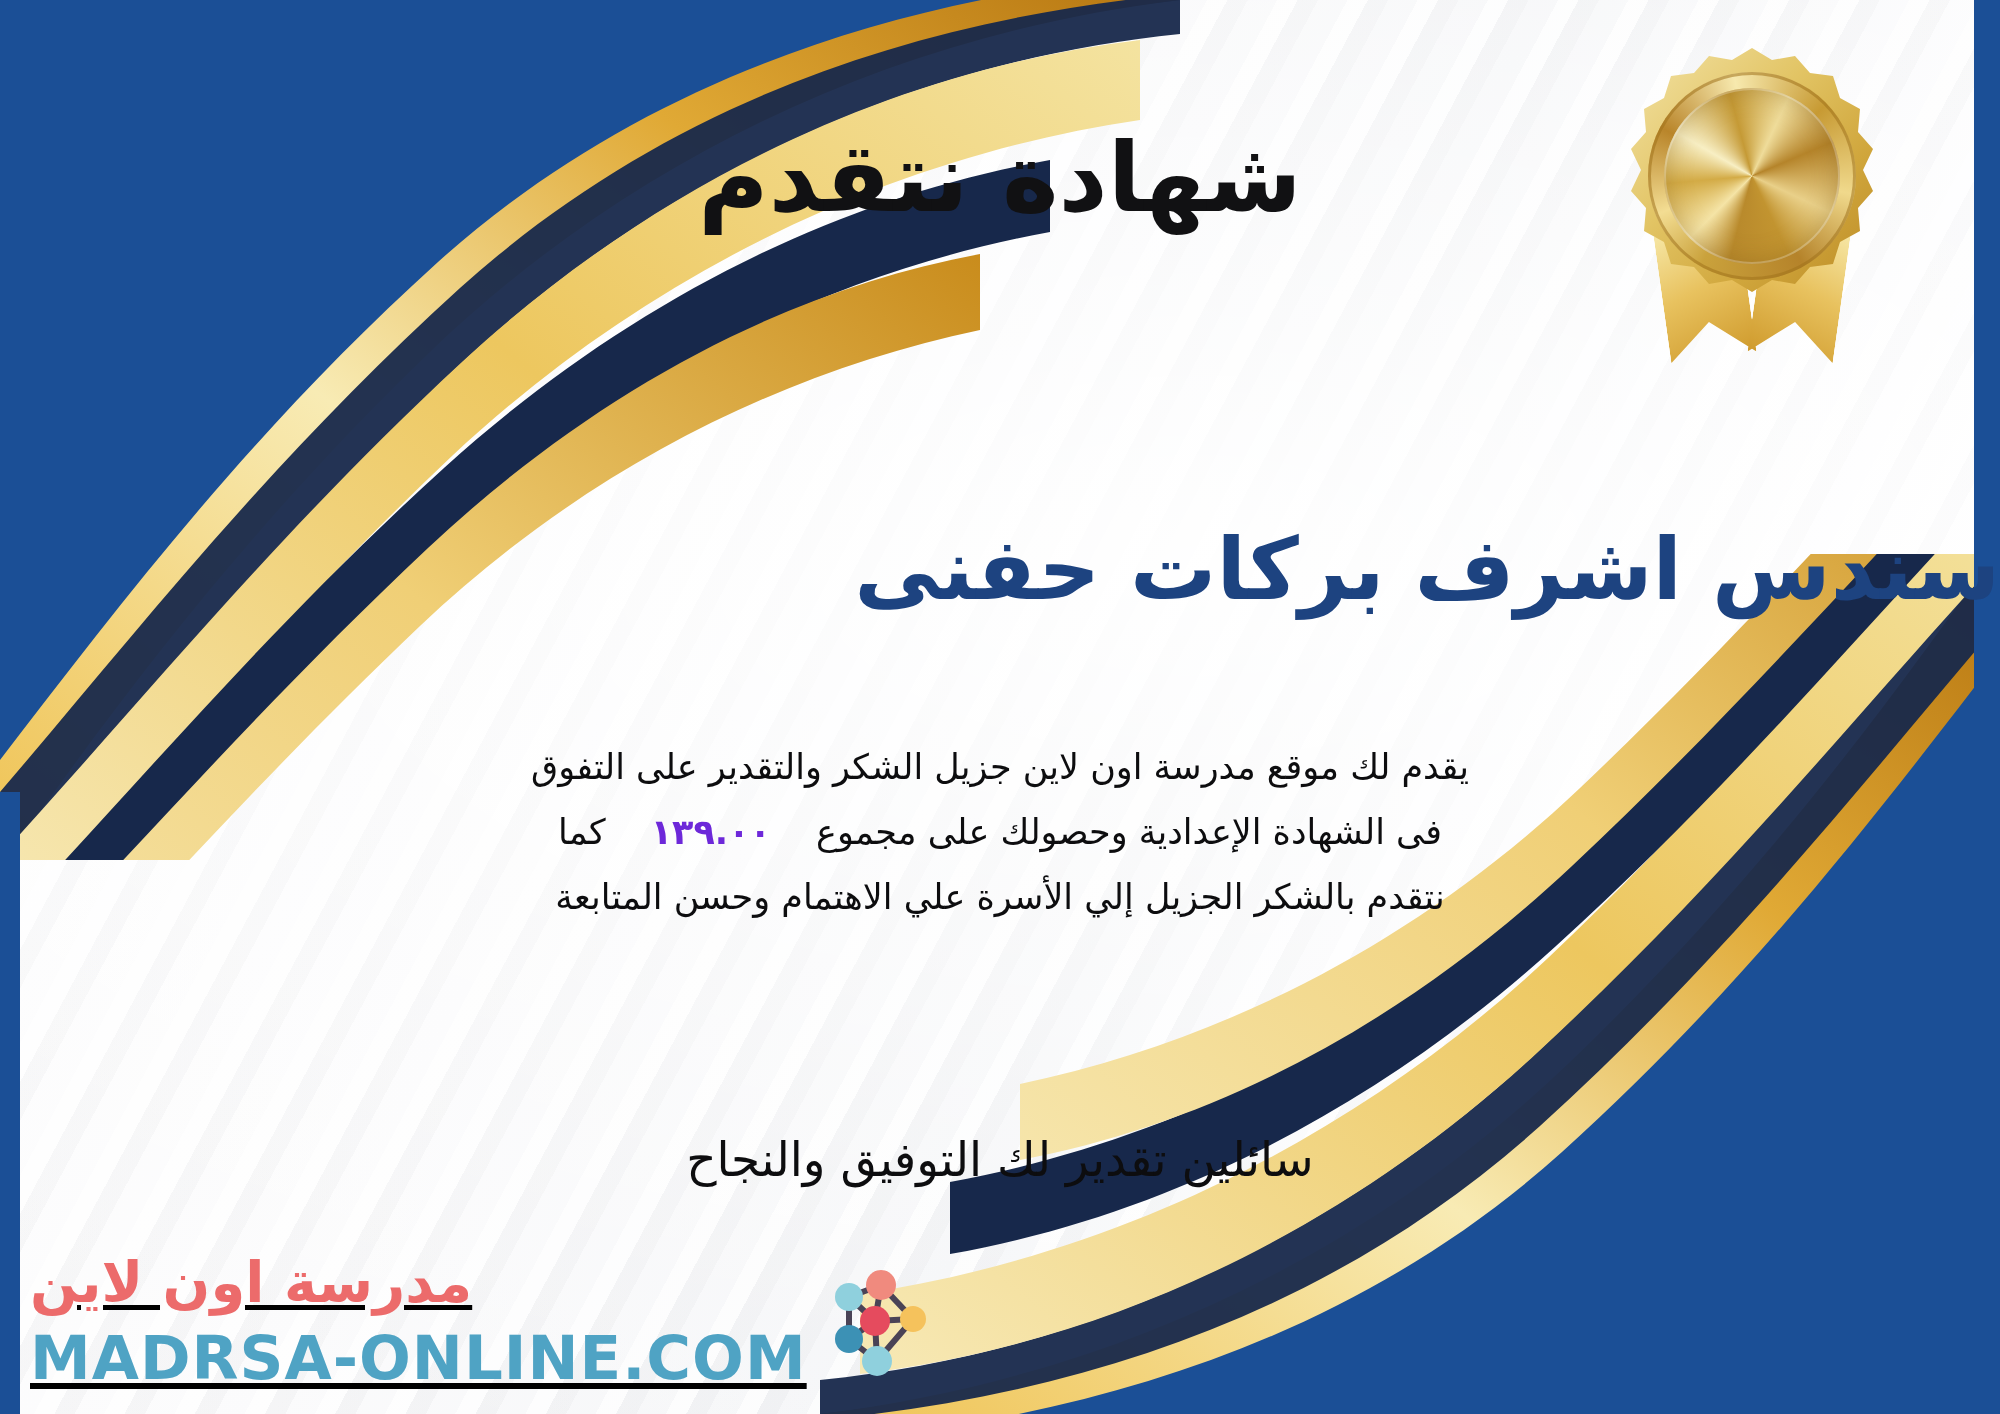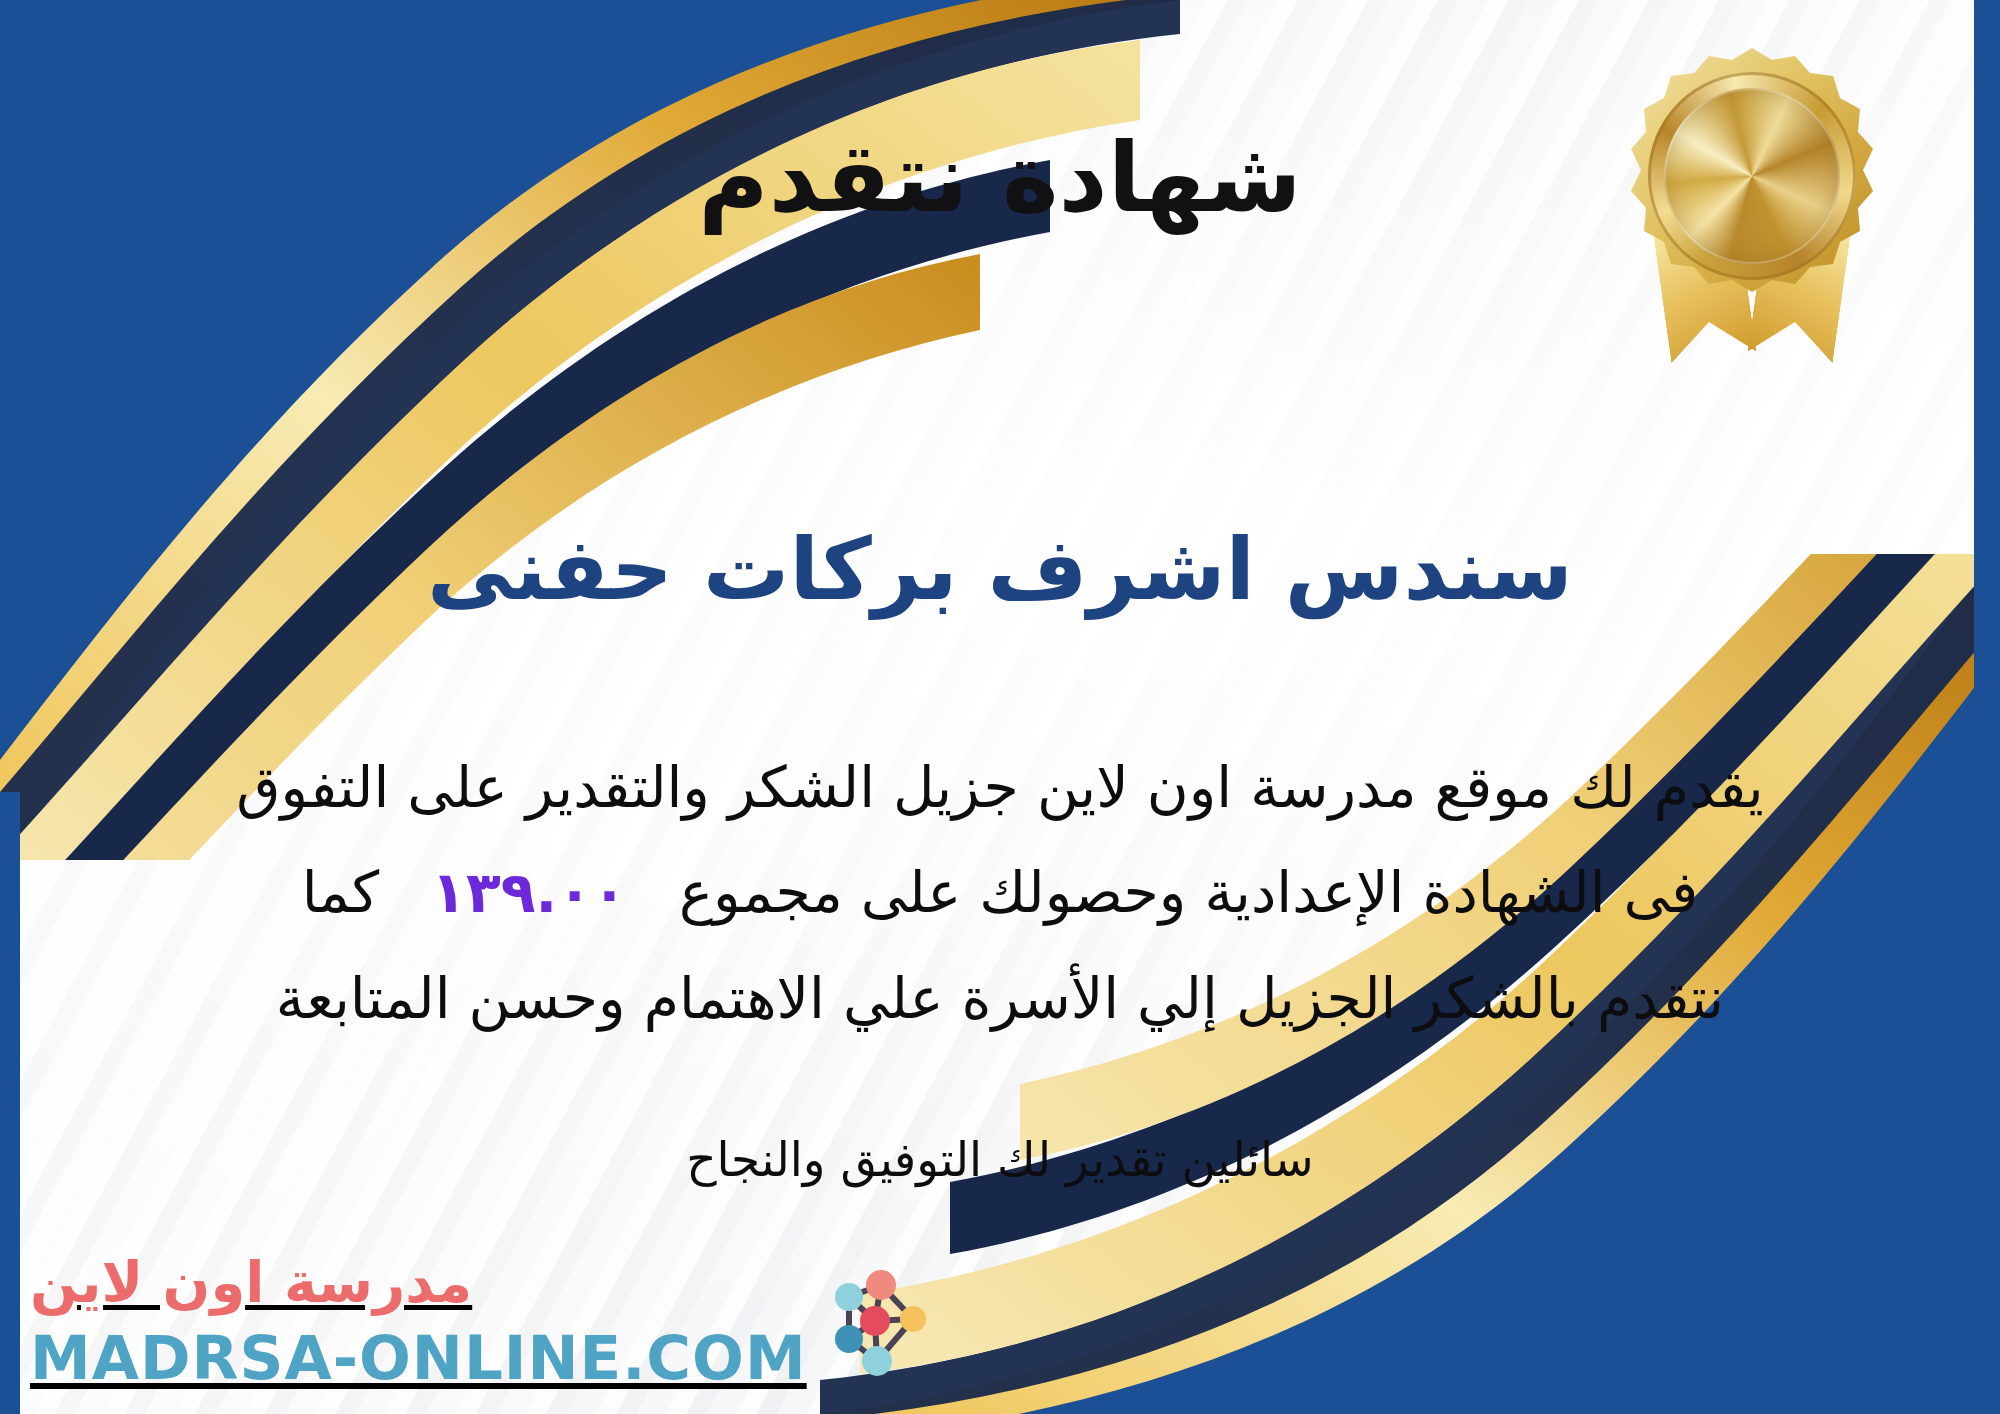--- a/index.html
+++ b/index.html
@@ -124,27 +124,28 @@
     letter-spacing: 0px;
     line-height: 1.1;
   }
   .student-name {
     position: absolute;
     top: 520px; left: 0; right: 0;
     font-size: 86px;
     font-weight: 700;
     color: #1d4380;
     line-height: 1.15;
+    text-align: right;
   }
   .body-block {
     position: absolute;
     top: 735px; left: 70px; right: 70px;
   }
   .body-line {
-    font-size: 57px;
+    font-size: 35px;
     font-weight: 400;
     color: #0d0d0f;
     line-height: 1.85;
     white-space: nowrap;
   }
   .score {
     display: inline-block;
     color: #6d28d9;
     font-weight: 700;
     padding: 0 34px;

